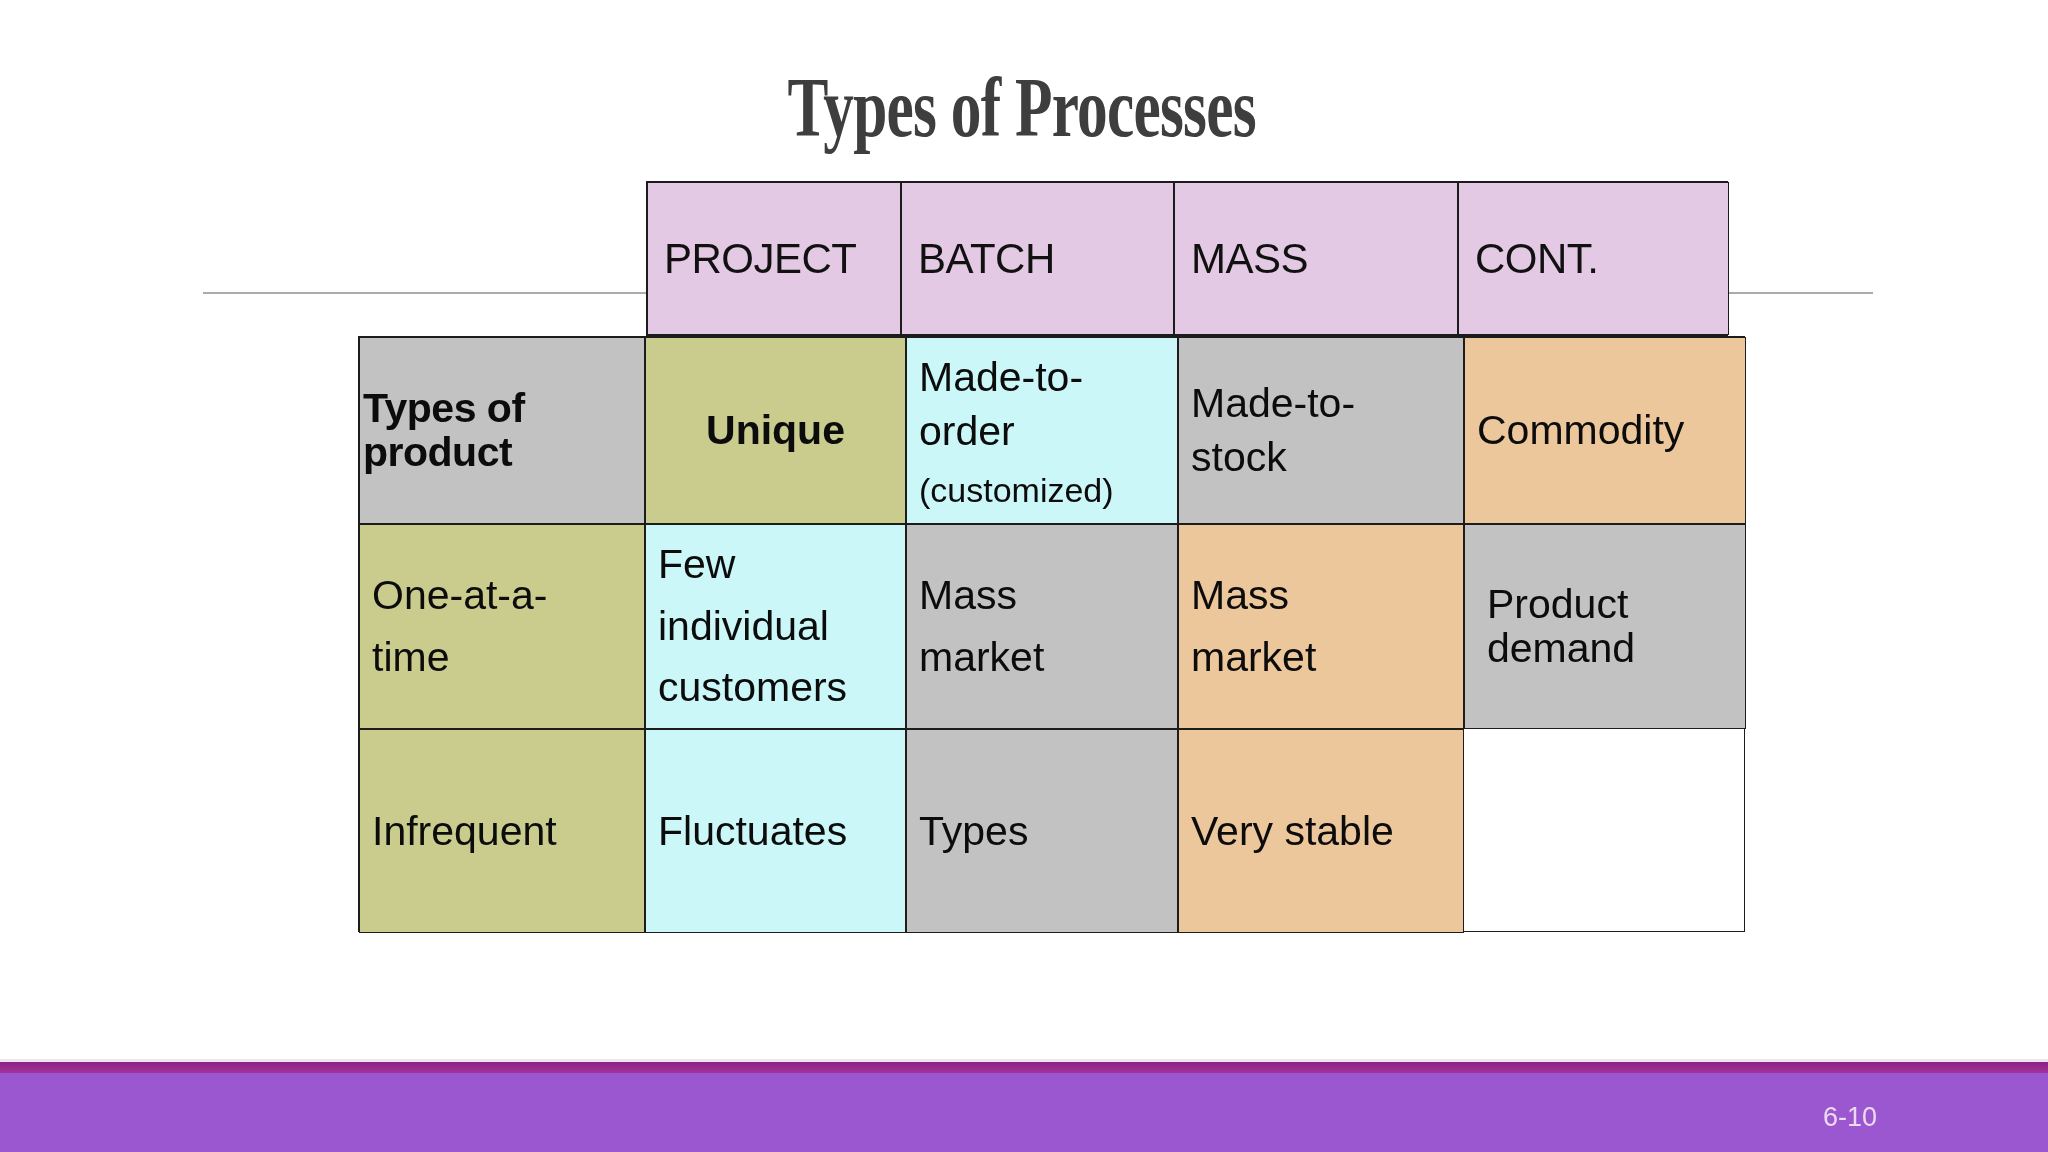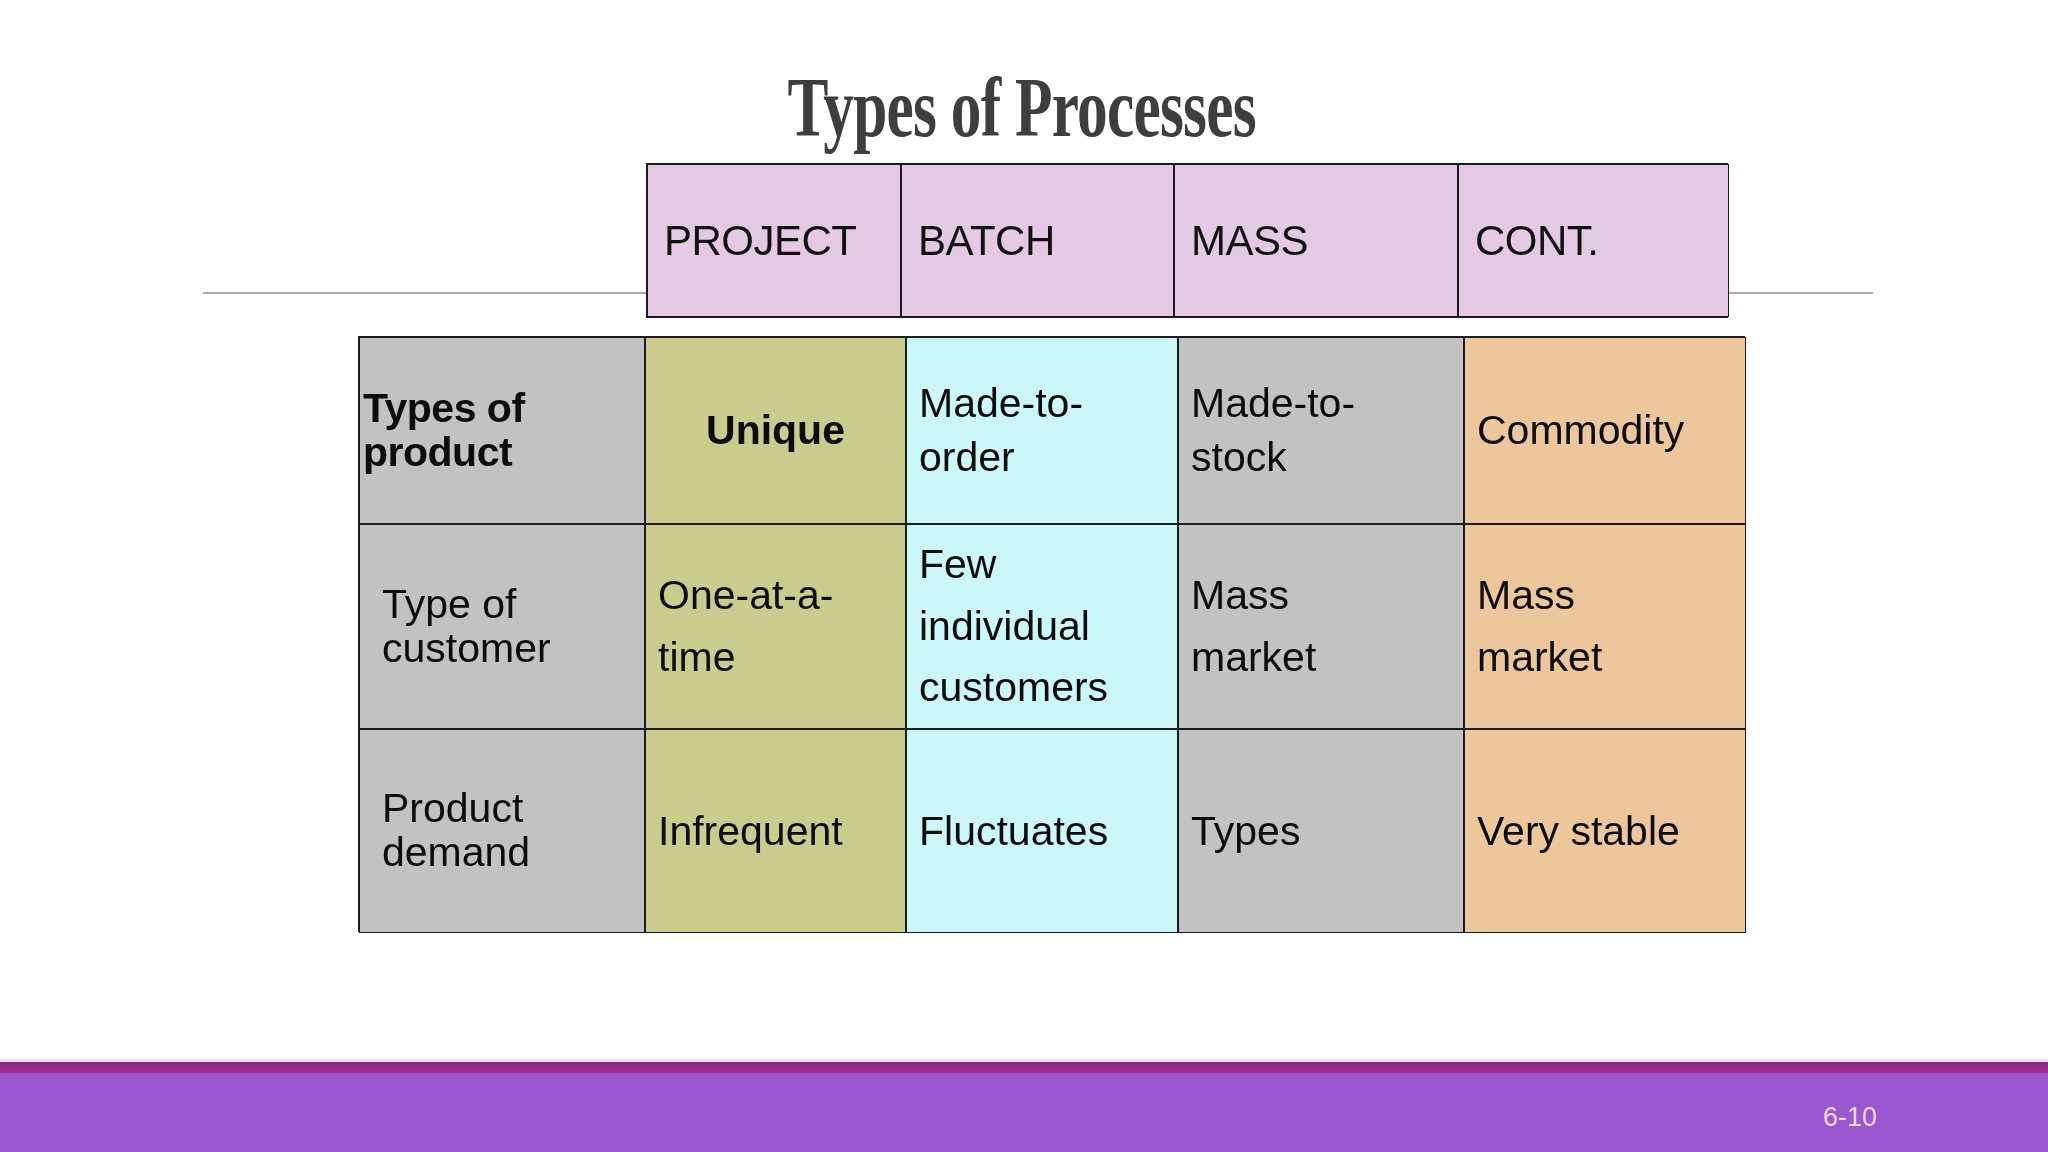--- a/index.html
+++ b/index.html
@@ -15,21 +15,21 @@
     text-align:center; font-family:"Liberation Serif", serif;
     font-weight:bold; font-size:84px; line-height:1.1; color:var(--title-color);
   }
   .title-inner { display:inline-block; transform:scaleX(0.73); transform-origin:50% 50%; letter-spacing:-1px; }
 
   
   .hline { position:absolute; left:203px; top:292px; width:1670px; height:2px; background:var(--divider-line); }
 
   
   .thead {
-    position:absolute; left:646px; top:163px; width:1082px; height:155px;
+    position:absolute; left:646px; top:181px; width:1082px; height:155px;
     display:grid; grid-template-columns:254px 273px 284px 271px;
     border:1px solid var(--border); box-sizing:border-box;
   }
   .th {
     background:var(--header-fill); border:1px solid var(--border);
     display:flex; align-items:center; padding-left:16px; box-sizing:border-box;
     font-size:42px; color:#111; letter-spacing:-0.5px;
   }
 
   
@@ -100,33 +100,30 @@
 
     <div class="cell col-hdr bold tight-fit lh-tight">
       <span class="main">Types of product</span>
     </div>
     <div class="cell col-proj bold center">
       <span class="main">Unique</span>
     </div>
     <div class="cell col-batch lh-med">
       <span class="main">Made-to-
 order</span>
+      <span class="sub">(customized)</span>
     </div>
     <div class="cell col-mass lh-med">
       <span class="main">Made-to-
 stock</span>
     </div>
     <div class="cell col-cont">
       <span class="main">Commodity</span>
     </div>
 
-    <div class="cell col-hdr lh-tight">
-      <span class="main">Type of
-customer</span>
-    </div>
     <div class="cell col-proj lh-loose">
       <span class="main">One-at-a-
 time</span>
     </div>
     <div class="cell col-batch lh-loose">
       <span class="main">Few
 individual
 customers</span>
     </div>
     <div class="cell col-mass lh-loose">

